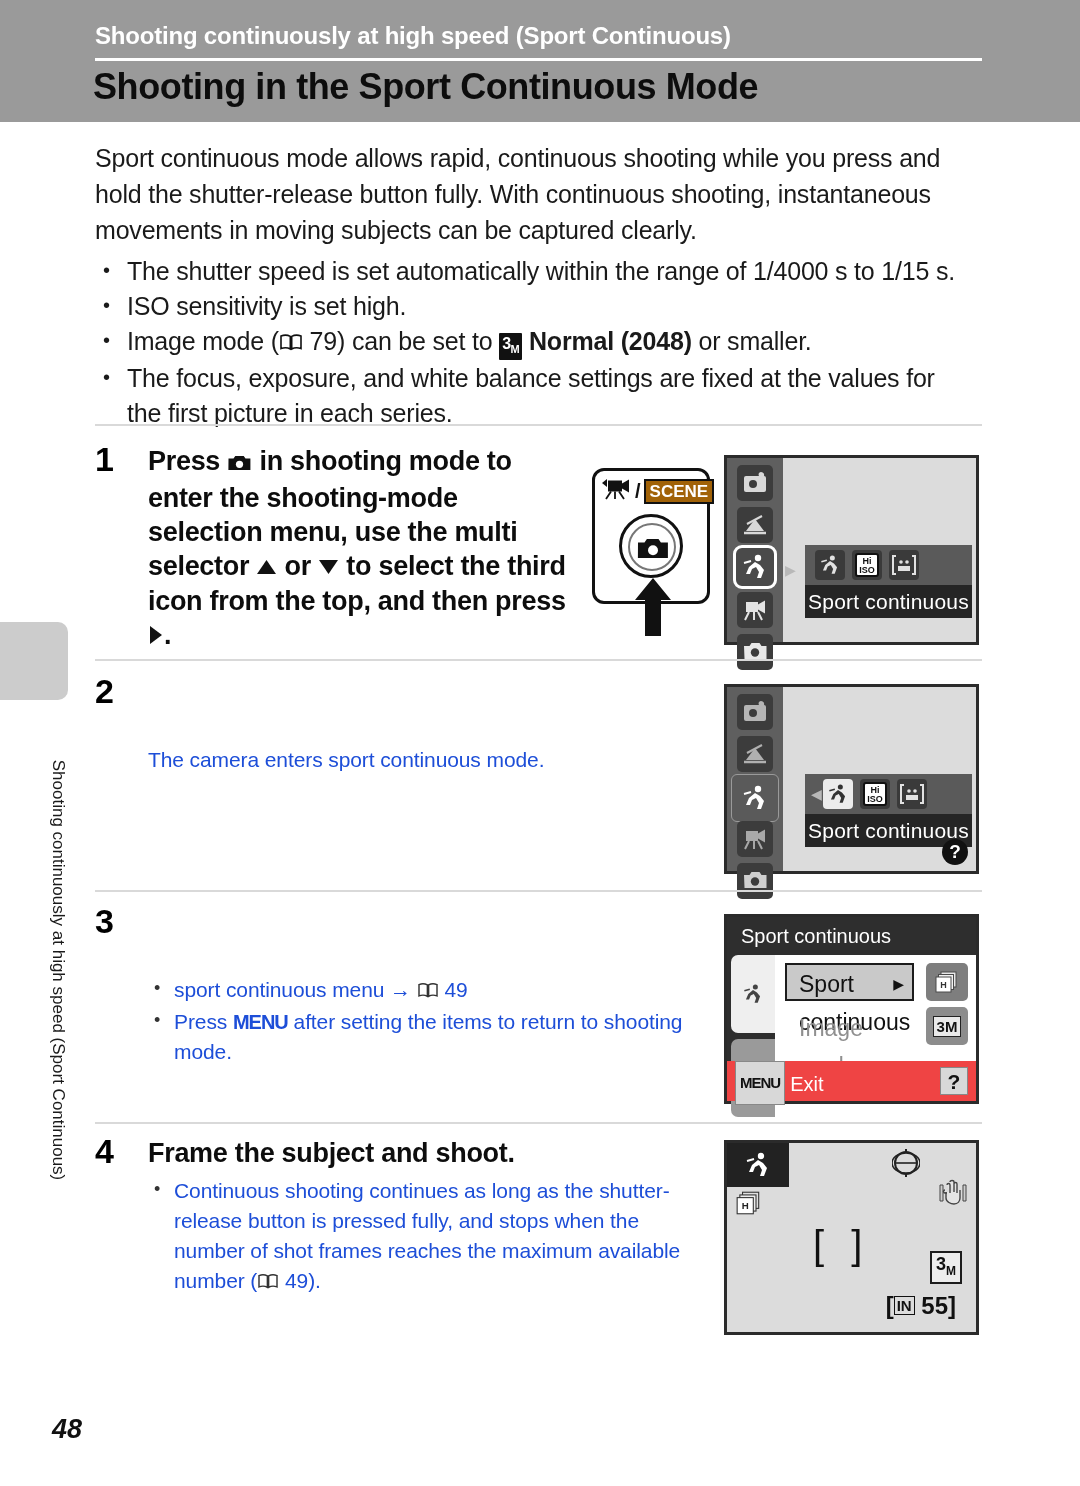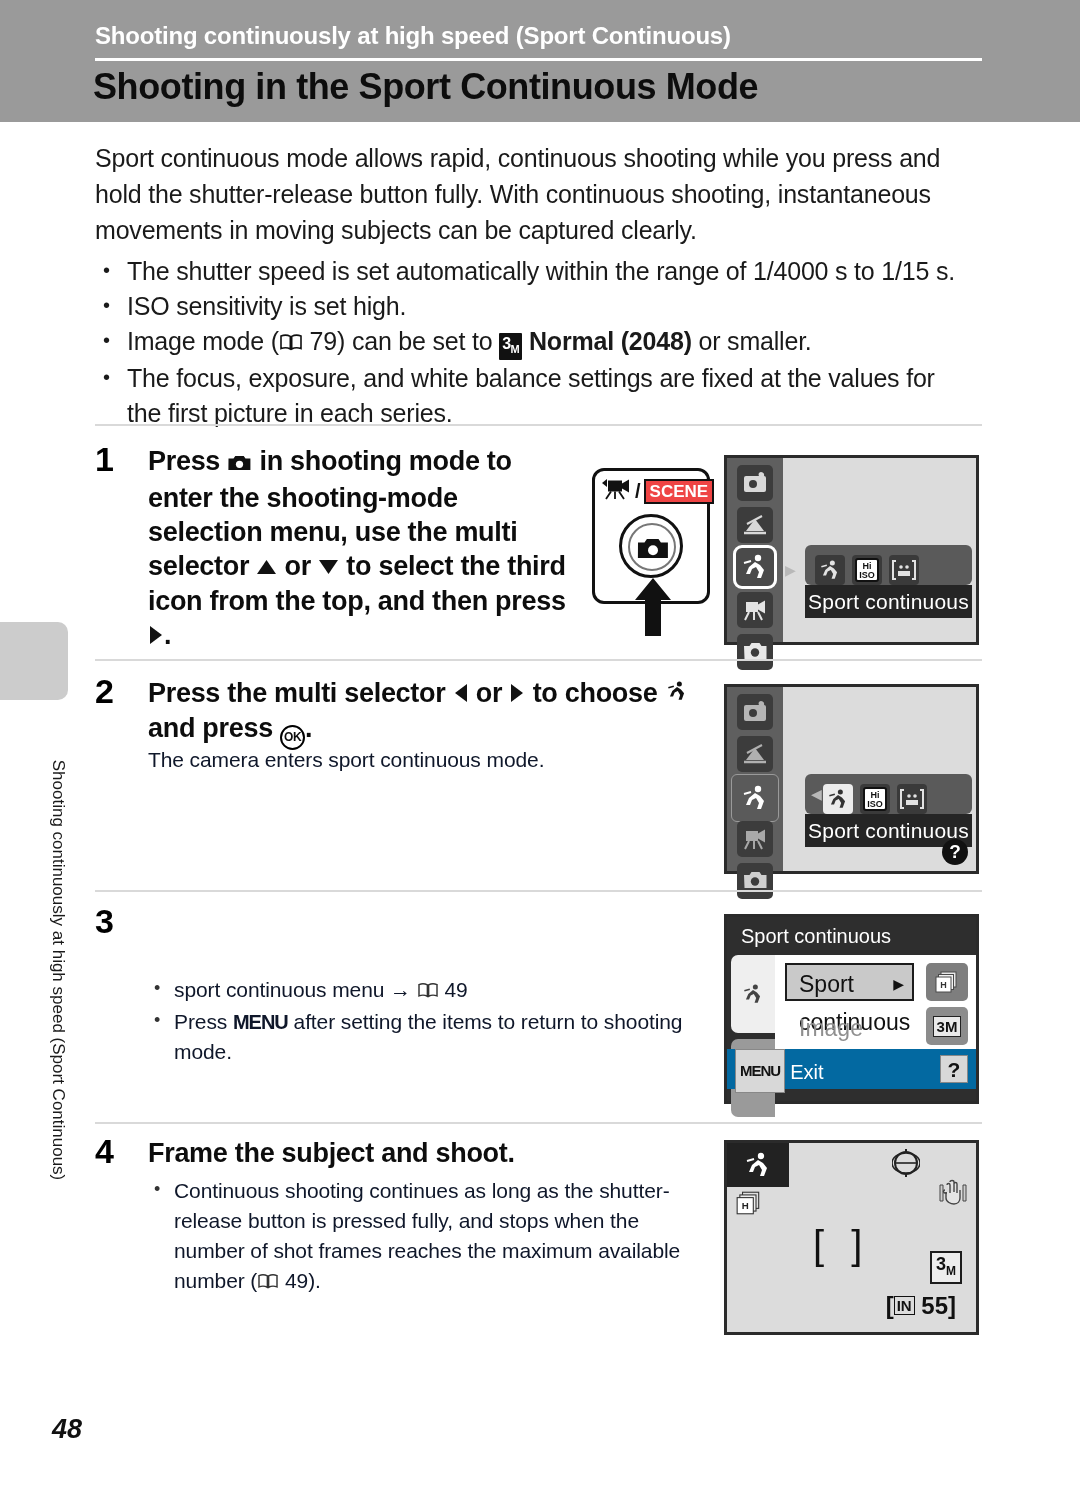--- a/index.html
+++ b/index.html
@@ -77,21 +77,21 @@
     position: absolute; left: 95px; width: 887px; height: 2px; background:#d9d9d9;
   }
   .step-num {
     position: absolute; font-size: 34px; font-weight: bold; color:#000;
   }
   .step-head {
     position: absolute; font-size: 27px; font-weight: bold; line-height: 34px;
     color:#0d0d0d; letter-spacing: -0.3px;
   }
   .step-sub {
-    position: absolute; font-size: 21px; line-height: 30px; color:#0f172a;
+    position: absolute; font-size: 21px; line-height: 30px; color:#1d4ed8;
     letter-spacing: -0.1px;
   }
   .sub-bullet { position: relative; padding-left: 26px; }
   .sub-bullet::before {
     content:"\2022"; position:absolute; left:6px; top:-2px; font-size:18px; color:#333;
   }
 
   
   .key-menu {
     display:inline-block; font-weight:bold; font-size:23px; letter-spacing:-1px;
@@ -122,21 +122,21 @@
     position:absolute; left:6px; width:44px; height:44px; border-radius:9px;
     border:3px solid #ffffff; background:#4a4a4a;
     display:flex; align-items:center; justify-content:center;
   }
   .rail-sel-flat {
     position:absolute; left:4px; width:48px; height:48px; border-radius:6px;
     background:#ededed; border:1px solid #bdbdbd;
     display:flex; align-items:center; justify-content:center;
   }
   .opt-strip {
-    position:absolute; background:#5a5a5a; display:flex; align-items:flex-end;border-radius:6px;
+    position:absolute; background:#5a5a5a; display:flex; align-items:center;
   }
   .opt-chip {
     width:30px; height:30px; border-radius:4px; background:#3a3a3a;
     display:flex; align-items:center; justify-content:center; margin-right:7px;
   }
   .opt-chip.sel { background:#ececec; }
   .caption-bar {
     position:absolute; background:#252525; color:#fff;
     font-size:21px; line-height:33px; text-align:center; letter-spacing:0.2px;
   }
@@ -166,21 +166,21 @@
     position:absolute; left:10px; right:62px; height:38px;
     font-size:23px; line-height:38px; padding-left:12px;
   }
   .menu-row.sel { background:#c9c9c9; border:2px solid #1c1c1c; color:#111; }
   .menu-row.dim { color:#8f8f8f; }
   .menu-badge {
     position:absolute; right:8px; width:42px; height:38px; border-radius:5px;
     background:#7e7e7e; display:flex; align-items:center; justify-content:center;
   }
   .menu-foot {
-    position:absolute; left:0; bottom:12px; width:100%; height:40px; background:#0369a1;
+    position:absolute; left:0; bottom:0; width:100%; height:40px; background:#ef4444;
     color:#fff; font-size:20px; line-height:40px;
   }
   .menu-exit-key {
     display:inline-block; background:#d8d8d8; color:#111; font-weight:bold;
     font-size:15px; letter-spacing:-1px; padding:1px 4px; margin:0 5px 0 8px;
     vertical-align:3px; border:1px solid #888;
   }
   .menu-help {
     position:absolute; right:8px; bottom:6px; width:28px; height:28px;
     background:#d8d8d8; color:#111; font-weight:bold; font-size:21px;
@@ -206,21 +206,21 @@
   .lv-count .inb { font-size:15px; border:1.5px solid #111; padding:0 2px; vertical-align:3px; }
 
   
   .cam-diagram { position:absolute; }
   .cam-box {
     position:absolute; left:0; top:0; width:118px; height:136px;
     border:3px solid #111; border-radius:12px; background:#fff;
   }
   .cam-scene-label { position:absolute; left:10px; top:10px; display:flex; align-items:center; }
   .scene-chip {
-    background:#ef4444; color:#fff; font-weight:bold; font-size:17px; line-height:21px;
+    background:#a16207; color:#fff; font-weight:bold; font-size:17px; line-height:21px;
     padding:0 4px; letter-spacing:0px; border:2px solid #111;
   }
   .cam-dial-outer {
     position:absolute; left:27px; top:46px; width:64px; height:64px;
     border:3px solid #111; border-radius:50%;
   }
   .cam-dial-inner {
     position:absolute; left:6px; top:6px; width:48px; height:48px;
     border:2px solid #777; border-radius:50%;
   }
@@ -371,31 +371,20 @@
             <circle cx="16" cy="9" r="1.8" fill="#e2e2e2"></circle>
             <path d="M7 13 h12 v5 h-12z" fill="#e2e2e2"></path>
           </svg>
       </div>
     </div>
     <div class="caption-bar" style="left:78px; top:127px; width:167px; height:33px;">Sport continuous</div>
   </div>
 
   <div class="rule" style="top:659px;"></div>
   <div class="step-num" style="left:95px; top:672px;">2</div>
-  <div class="step-head" style="left:148px; top:676px; width:560px;">
-    Press the multi selector <span class="tri"><svg width="16" height="20" viewBox="0 0 16 20">
-          <polygon points="2,10 14,19 14,1" fill="#111"></polygon>
-        </svg></span> or <span class="tri"><svg width="16" height="20" viewBox="0 0 16 20">
-          <polygon points="14,10 2,19 2,1" fill="#111"></polygon>
-        </svg></span> to choose <span><svg width="24" height="22" viewBox="0 0 28 28">
-          <circle cx="17" cy="5" r="3.2" fill="#111"></circle>
-          <path d="M14 9 L8 14 L5 21 L9 21 L11 16 L15 14 L18 19 L16 25 L20 25 L23 17 L19 12 Z" fill="#111"></path>
-          <path d="M3 10 L10 8" stroke="#111" stroke-width="2"></path>
-        </svg></span><br>and press <span class="key-ok">OK</span>.
-  </div>
   <div class="step-sub" style="left:148px; top:745px; width:540px;">The camera enters sport continuous mode.</div>
 
   <div class="lcd" style="left:724px; top:684px; width:255px; height:190px;">
     <div class="lcd-rail">
       <div class="rail-ico" style="top:7px;">
         <svg width="26" height="26" viewBox="0 0 26 26">
             <rect x="2" y="6" width="22" height="16" rx="2" fill="#b5b5b5"></rect>
             <circle cx="11" cy="14" r="4" fill="#3c3c3c"></circle>
             <path d="M17 3 a3 3 0 0 1 5 3 l-2.5 3 l-2.5-3 a3 3 0 0 1 0-3z" fill="#b5b5b5"></path>
           </svg>

